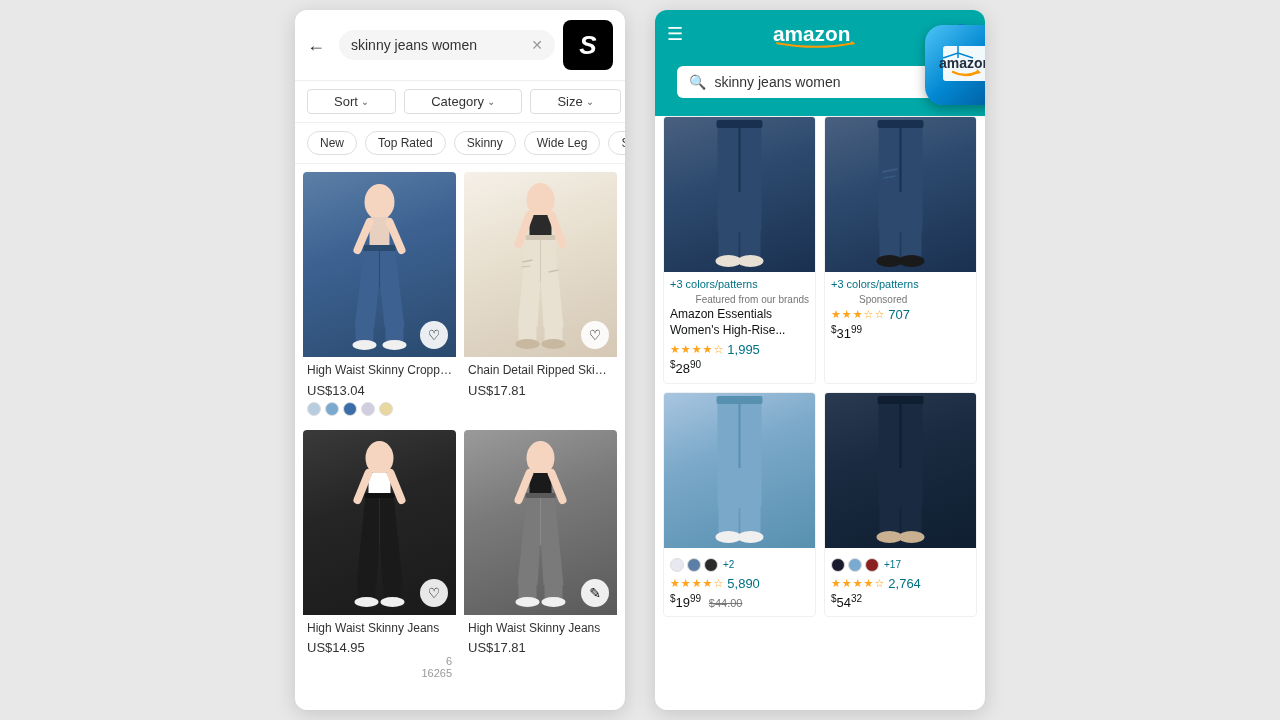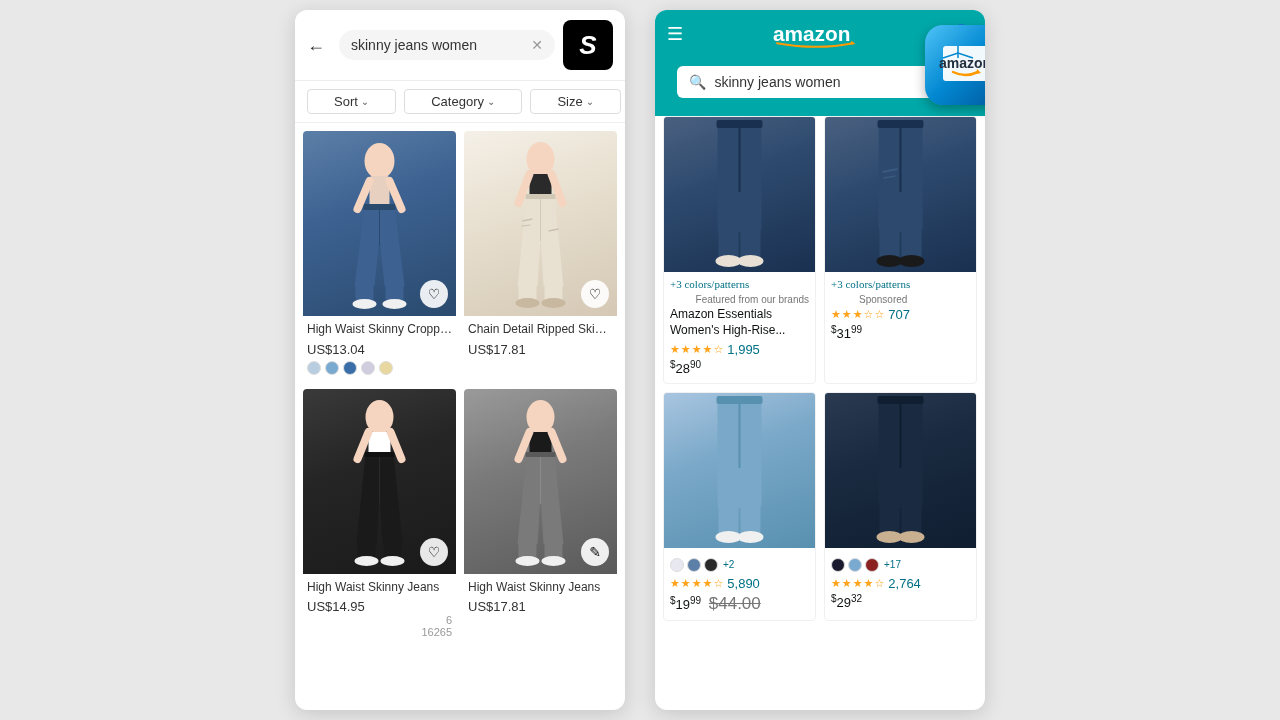--- a/index.html
+++ b/index.html
@@ -329,21 +329,20 @@
     }
 
     .amazon-product-info {
       padding: 6px;
     }
 
     .color-patterns-link {
       font-size: 11px;
       color: #007185;
       margin-bottom: 4px;
-      font-family: Liberation Serif, serif;
     }
 
     .sponsored-label {
       font-size: 10px;
       color: #767676;
       margin-bottom: 2px;
       margin-left: 28px;
     }
 
     .featured-label {
@@ -391,21 +390,21 @@
 
     .amazon-price .cents {
       font-size: 10px;
       vertical-align: super;
       line-height: 1;
     }
 
     .amazon-price .strikethrough {
       text-decoration: line-through;
       color: #767676;
-      font-size: 17px;
+      font-size: 11px;
       margin-left: 4px;
     }
 
     .amazon-color-swatches {
       display: flex;
       gap: 3px;
       align-items: center;
       margin: 4px 0;
     }
 
@@ -485,20 +484,27 @@
     <div class="shein-filter-btn">
       <span>Category</span>
       <span class="chevron">⌄</span>
     </div>
     <div class="shein-filter-btn">
       <span>Size</span>
       <span class="chevron">⌄</span>
     </div>
   </div>
 
+  <div class="shein-tags">
+    <div class="shein-tag">New</div>
+    <div class="shein-tag">Top Rated</div>
+    <div class="shein-tag">Skinny</div>
+    <div class="shein-tag">Wide Leg</div>
+    <div class="shein-tag">Straig...</div>
+  </div>
 
   <div class="shein-products">
     <div class="shein-grid">
 
       <div class="shein-product-card">
         <div class="shein-product-img jeans-blue-1">
           <svg viewBox="0 0 120 185" class="woman-svg" xmlns="http://www.w3.org/2000/svg">
 
             <ellipse cx="60" cy="30" rx="15" ry="18" fill="#f5d5c0"></ellipse>
             <rect x="50" y="45" width="20" height="30" rx="3" fill="#e8d0c0"></rect>
@@ -757,20 +763,20 @@
             <div class="swatch" style="background:#1a1a2e;"></div>
             <div class="swatch" style="background:#7baad0;"></div>
             <div class="swatch" style="background:#8b2020;"></div>
             <span class="swatch-more">+17</span>
           </div>
           <div class="star-rating">
             <span class="stars">★★★★☆</span>
             <span class="review-count">2,764</span>
           </div>
           <div class="amazon-price">
-            <span class="dollar">$</span><span>29</span><span class="cents">32</span>
+            <span class="dollar">$</span><span>54</span><span class="cents">32</span>
           </div>
         </div>
       </div>
 
     </div>
   </div>
 </div>
 
 </body></html>

